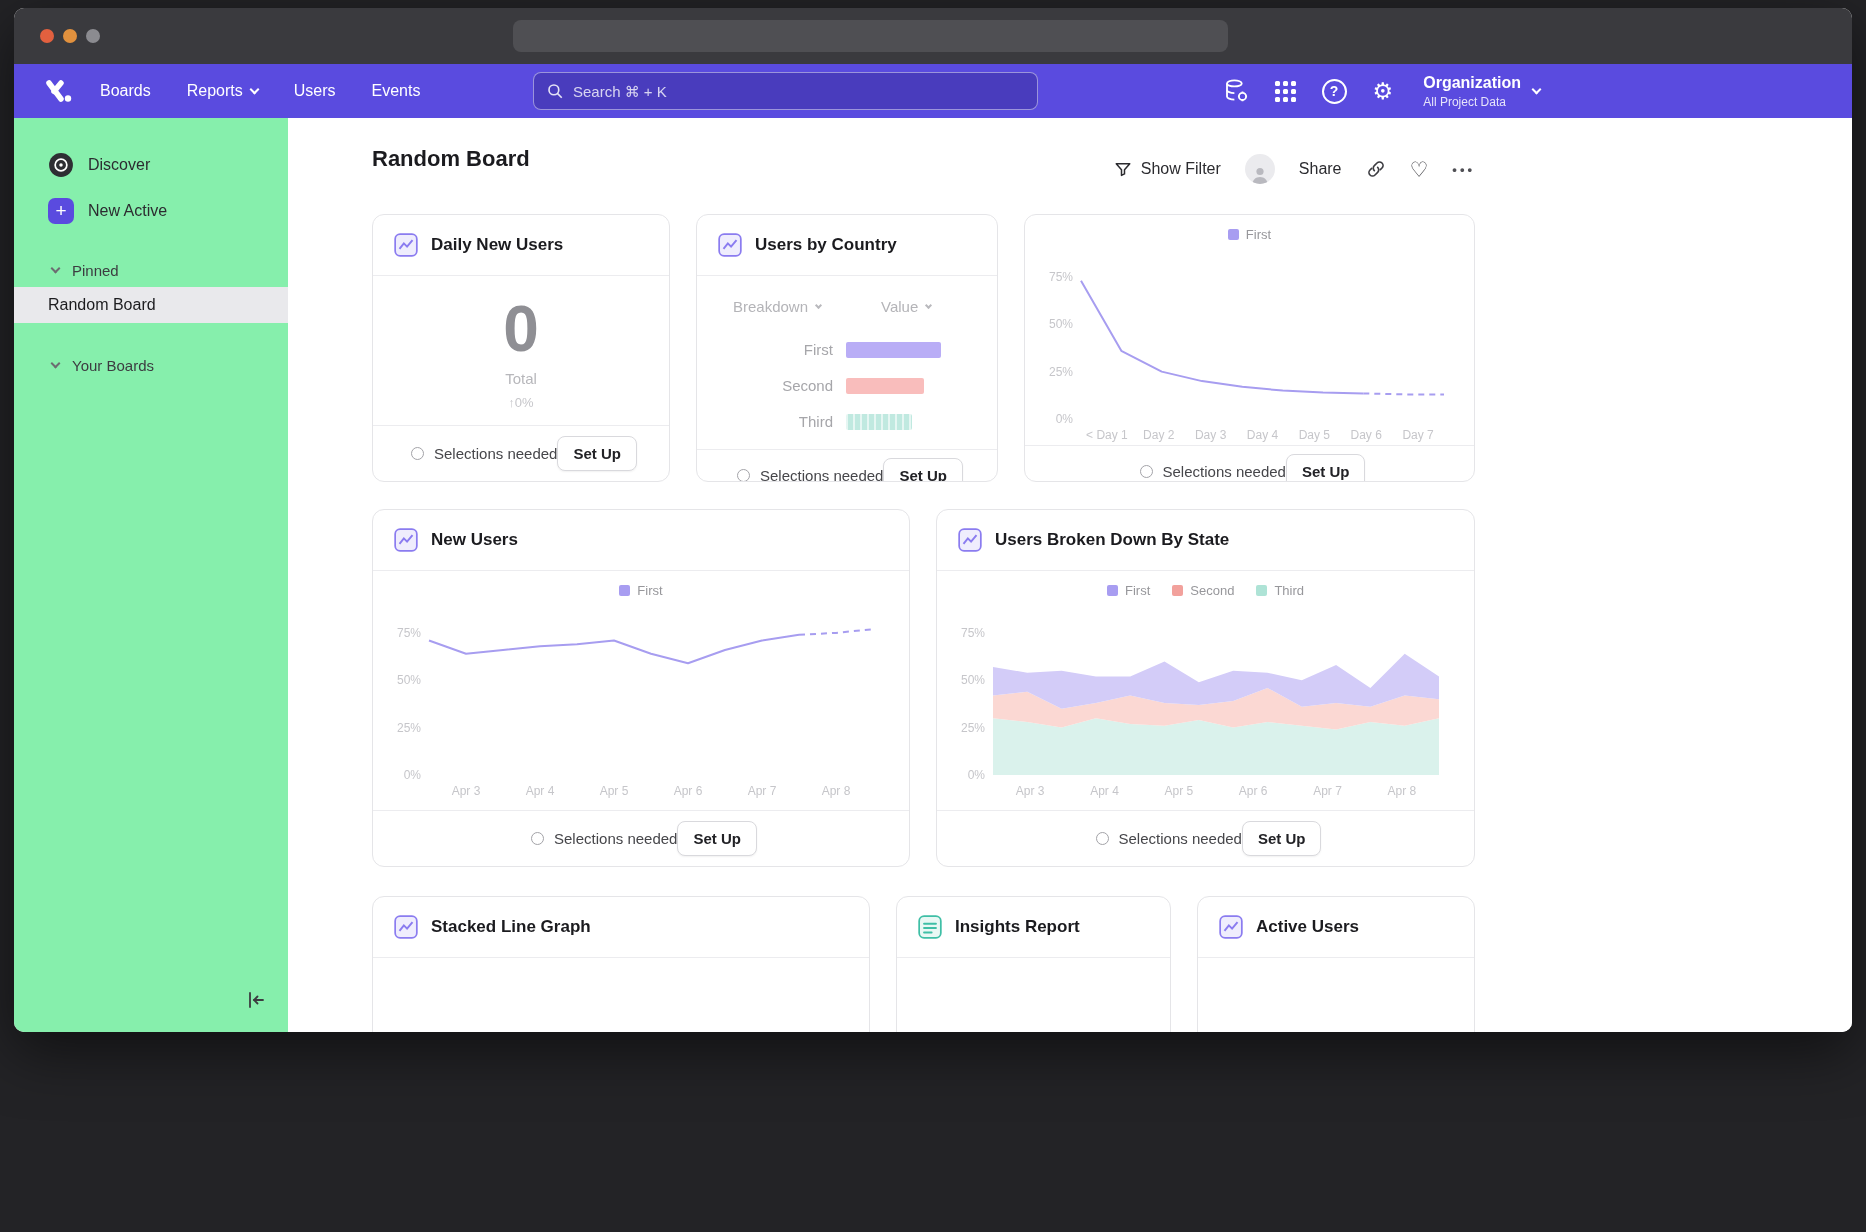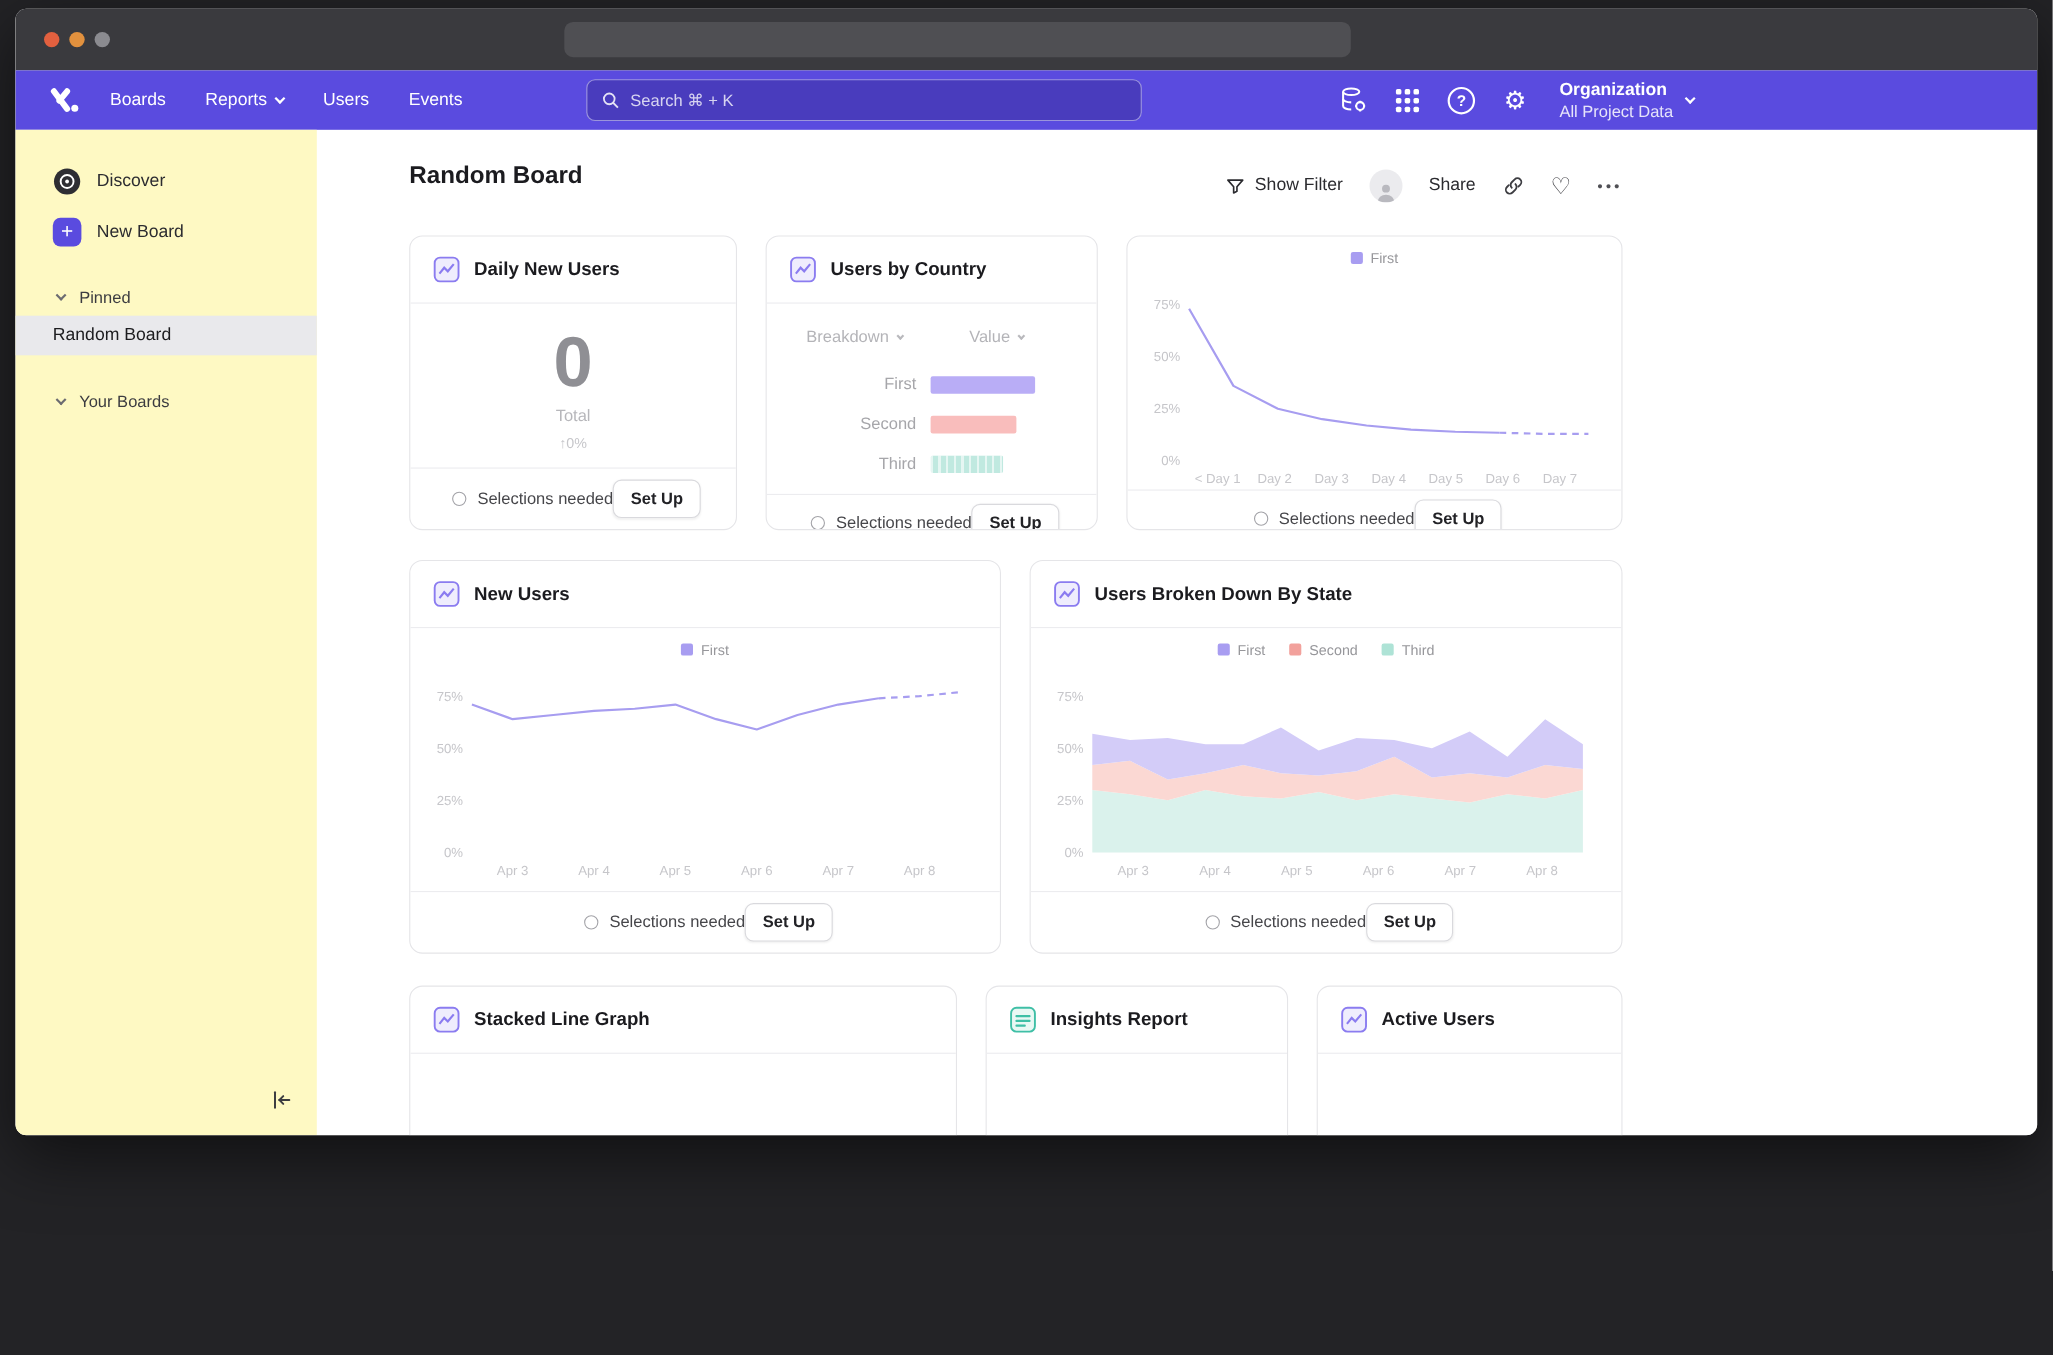--- a/index.html
+++ b/index.html
@@ -33,25 +33,25 @@
   .searchbar input::placeholder { color:rgba(255,255,255,.78); }
   .nav-right { position:absolute; right:312px; display:flex; align-items:center; gap:26px; }
   .nav-icon { display:flex; align-items:center; cursor:pointer; }
   .gear-glyph { font-size:23px; line-height:1; color:#fff; }
   .help-icon { width:25px; height:25px; border:2px solid #fff; border-radius:50%; font-size:14px; font-weight:700;
                display:flex; align-items:center; justify-content:center; }
   .grid-icon { display:grid; grid-template-columns:repeat(3,5px); gap:3px; }
   .grid-icon i { width:5px; height:5px; background:#fff; border-radius:1.5px; }
   .org { margin-left:4px; display:flex; align-items:center; gap:12px; cursor:pointer; }
   .org-name { font-size:16px; font-weight:700; line-height:1.2; }
-  .org-sub { font-size:15px; color:rgba(255,255,255,.85); margin-top:2px; }
+  .org-sub { font-size:12px; color:rgba(255,255,255,.85); margin-top:2px; }
 
   
   .app-body { flex:1; display:flex; min-height:0; }
-  .sidebar { flex:0 0 274px; background:#fef9c3; position:relative; padding-top:26px; }
+  .sidebar { flex:0 0 274px; background:#86efac; position:relative; padding-top:26px; }
   .side-row { display:flex; align-items:center; gap:14px; padding:8px 16px 8px 34px; font-size:16px; color:#2c2c30; cursor:pointer; }
   .side-row + .side-row { margin-top:4px; }
   .nb-icon { width:26px; height:26px; border-radius:7px; background:#5a4bdf; color:#fff; font-size:19px;
              display:flex; align-items:center; justify-content:center; }
   .side-section { display:flex; align-items:center; gap:13px; padding:8px 16px 8px 38px; font-size:15px; color:#3c3c40;
                   margin-top:22px; cursor:pointer; }
   .side-item { padding:9px 16px 9px 34px; font-size:16px; color:#1c1c1f; cursor:pointer; }
   .side-item.active { background:#e9e9ec; }
   .yb-gap { margin-top:26px; }
   .collapse-btn { position:absolute; right:16px; bottom:14px; background:none; border:none; cursor:pointer; padding:6px; }
@@ -199,21 +199,21 @@
           <svg width="26" height="26" viewBox="0 0 24 24">
             <circle cx="12" cy="12" r="11" fill="#2e2e33"></circle>
             <circle cx="12" cy="12" r="5.4" fill="none" stroke="#fff" stroke-width="1.6"></circle>
             <circle cx="12" cy="12" r="1.6" fill="#fff"></circle>
           </svg>
         </span>
         <span>Discover</span>
       </div>
       <div class="side-row">
         <span class="nb-icon">+</span>
-        <span>New Board</span>
+        <span>New Active</span>
       </div>
       <div class="side-section">
         <i class="chev chev-gray"></i>
         <span>Pinned</span>
       </div>
       <div class="side-item active">Random Board</div>
       <div class="side-section yb-gap">
         <i class="chev chev-gray"></i>
         <span>Your Boards</span>
       </div>

